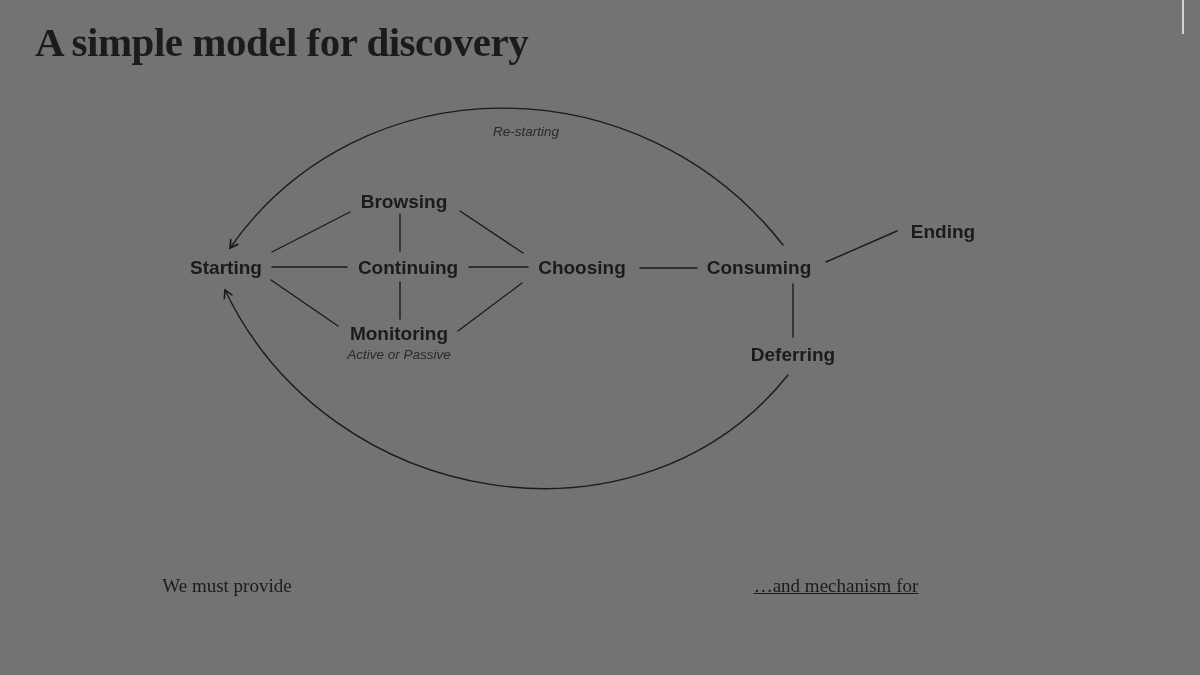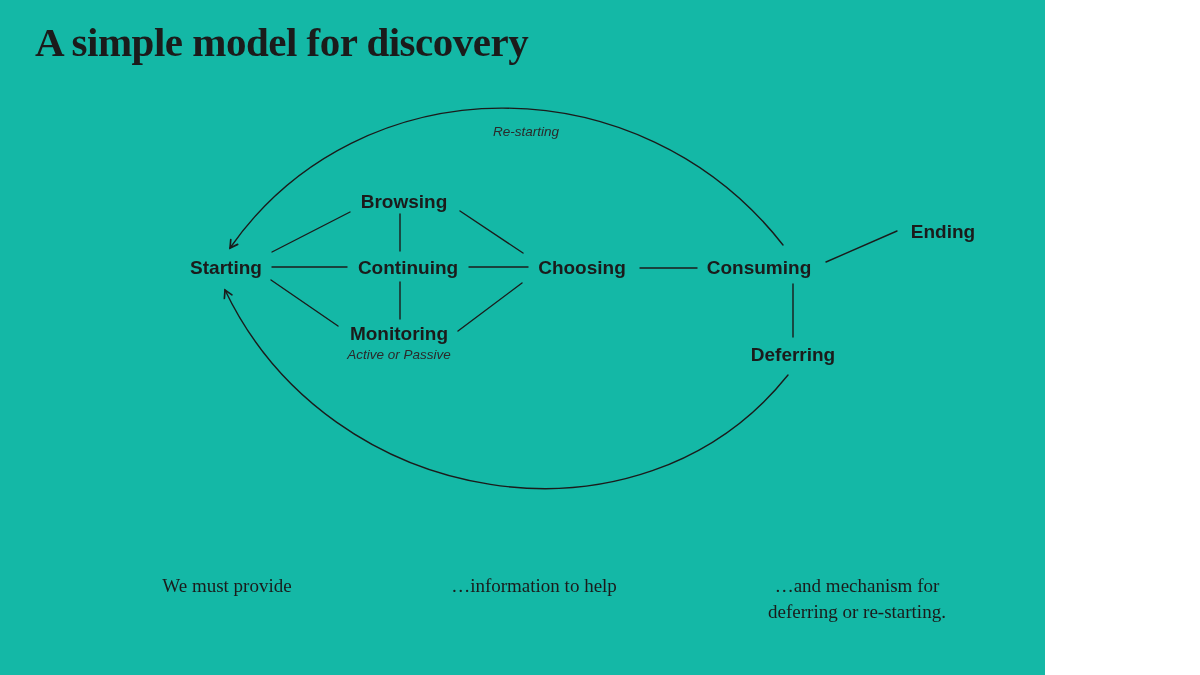--- a/index.html
+++ b/index.html
@@ -2,23 +2,23 @@
 <html><head>
 <meta charset="utf-8">
 <style>
   html, body {
     margin: 0;
     padding: 0;
     background: #ffffff;
   }
   .slide {
     position: relative;
-    width: 1045px;
+    width: 1200px;
     height: 675px;
-    background: #14b8a6;
+    background: #737373;
     overflow: hidden;
     font-family: "Liberation Sans", sans-serif;
   }
   .page-title {
     position: absolute;
     left: 35px;
     top: 20px;
     margin: 0;
     font-family: "Liberation Serif", serif;
     font-weight: 700;
@@ -62,21 +62,21 @@
     transform: translateX(-50%);
     font-family: "Liberation Serif", serif;
     font-size: 19px;
     line-height: 26px;
     color: #1b1b1b;
     text-align: center;
     white-space: nowrap;
   }
   .caption-left   { left: 227px; }
   .caption-middle { left: 534px; }
-  .caption-right  { left: 857px; }
+  .caption-right  { left: 836px; text-decoration: underline; }
   .caption .cap-line { display: block; }
   .scroll-remnant {
     position: absolute;
     left: 1182px;
     top: 0;
     width: 2px;
     height: 34px;
     background: #d4d4d4;
   }
 </style>
@@ -120,22 +120,20 @@
     <text class="node-label" x="943" y="238">Ending</text>
 
     <text class="annotation-label" x="526" y="136">Re-starting</text>
     <text class="annotation-label" x="399" y="359">Active or Passive</text>
   </svg>
 
   <div class="caption caption-left">
     <span class="cap-line">We must provide</span>
   </div>
   <div class="caption caption-middle">
-    <span class="cap-line">…information to help</span>
   </div>
   <div class="caption caption-right">
     <span class="cap-line">…and mechanism for</span>
-    <span class="cap-line">deferring or re-starting.</span>
   </div>
 
   <div class="scroll-remnant"></div>
 
 </main>
 
 </body></html>

